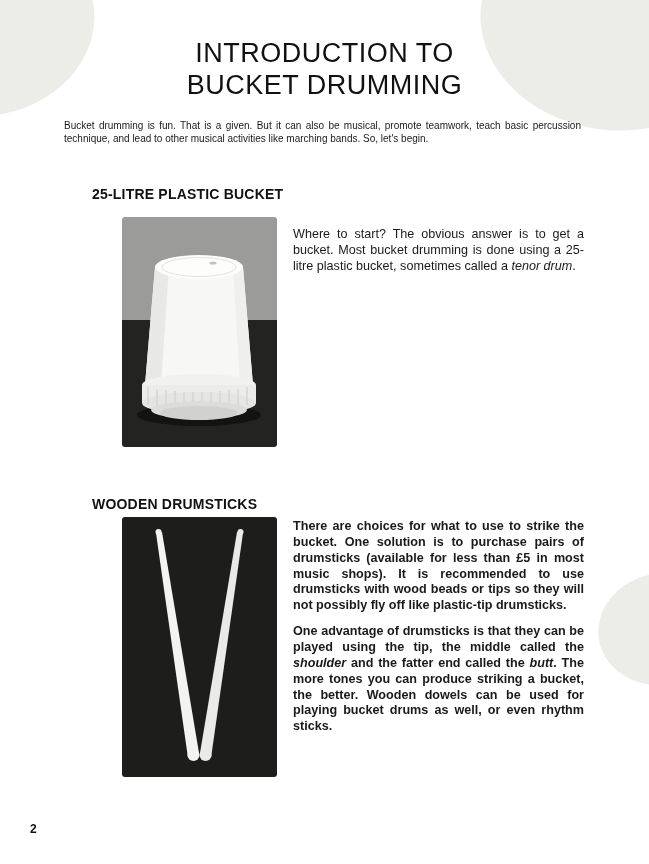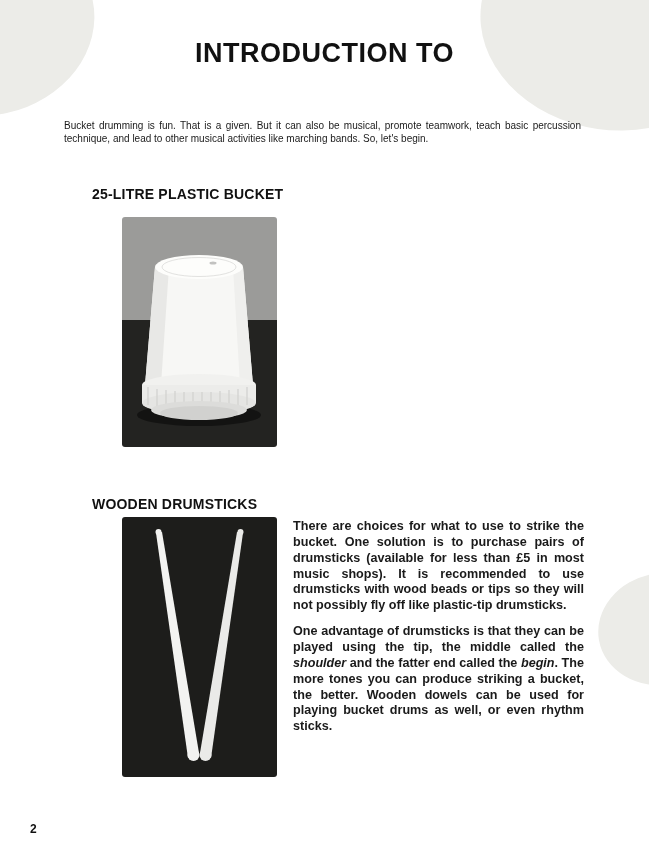--- a/index.html
+++ b/index.html
@@ -7,21 +7,21 @@
     width:649px;height:864px;background:#ffffff;position:relative;overflow:hidden;
     font-family:"Liberation Sans", sans-serif;color:#1a1a1a;
   }
   .blob{position:absolute;background:#ecece8;border-radius:50%;}
   .blob-tl{left:-120px;top:-70px;width:215px;height:185px;transform:rotate(-12deg);}
   .blob-tr{left:480px;top:-85px;width:265px;height:215px;transform:rotate(8deg);}
   .blob-right{left:598px;top:573px;width:130px;height:112px;transform:rotate(-10deg);}
 
   .title{
     position:absolute;left:0;top:38px;width:649px;margin:0;
-    text-align:center;font-size:27px;line-height:1.18;font-weight:bold;
+    text-align:center;font-size:27px;line-height:1.18;font-weight:normal;
     letter-spacing:.5px;color:#111;
   }
   .intro{
     position:absolute;left:64px;top:120px;width:517px;margin:0;
     font-size:10px;line-height:1.26;text-align:justify;
   }
   .sec-heading{
     position:absolute;margin:0;font-size:14px;font-weight:bold;
     letter-spacing:.2px;color:#111;
   }
@@ -44,21 +44,21 @@
 </style>
 </head>
 <body>
 
 <div>
 
   <div class="blob blob-tl"></div>
   <div class="blob blob-tr"></div>
   <div class="blob blob-right"></div>
 
-  <h1 class="title"><span>INTRODUCTION TO</span><br></h1>
+  <h1 class="title"><span>INTRODUCTION TO</span><br><span>BUCKET DRUMMING</span></h1>
 
   <p class="intro">Bucket drumming is fun. That is a given. But it can also be musical, promote teamwork, teach basic percussion technique, and lead to other musical activities like marching bands. So, let's begin.</p>
 
   <h2 class="sec-heading h-bucket">25-LITRE PLASTIC BUCKET</h2>
 
   <div class="img-box bucket-box">
     <svg width="155" height="230" viewBox="0 0 155 230">
       <rect x="0" y="0" width="155" height="103" fill="#9b9b99"></rect>
       <rect x="0" y="103" width="155" height="127" fill="#232321"></rect>
       <ellipse cx="77" cy="198" rx="62" ry="11" fill="#000000" opacity="0.45"></ellipse>
@@ -87,38 +87,39 @@
           <line x1="107" y1="173" x2="107" y2="191"></line>
         <line x1="116" y1="172" x2="116" y2="190"></line>
           <line x1="125" y1="170" x2="125" y2="188"></line>
       </g>
       <ellipse cx="77" cy="193" rx="48" ry="9" fill="#dcdcda"></ellipse>
       <ellipse cx="77" cy="196" rx="39" ry="7" fill="#d1d1cf"></ellipse>
     </svg>
   </div>
 
   <div class="col col-bucket">
+    <p><span>Where to start? The obvious answer is to get a bucket. Most bucket drumming is done using a 25-litre plastic bucket, sometimes called a </span><i>tenor drum</i><span>.</span></p>
   </div>
 
   <h2 class="sec-heading h-sticks">WOODEN DRUMSTICKS</h2>
 
   <div class="img-box sticks-box">
     <svg width="155" height="260" viewBox="0 0 155 260">
       <rect x="0" y="0" width="155" height="260" fill="#1d1d1b"></rect>
 
       <circle cx="36.5" cy="15" r="3" fill="#f3f3f1"></circle>
       <polygon points="34,16 40,15 77,236 66,241" fill="#f3f3f1"></polygon>
       <circle cx="71.5" cy="238" r="6" fill="#f3f3f1"></circle>
 
       <circle cx="118.5" cy="15" r="3" fill="#eaeae8"></circle>
       <polygon points="121,16 115,15 78,236 89,241" fill="#eaeae8"></polygon>
       <circle cx="83.5" cy="238" r="6" fill="#eaeae8"></circle>
     </svg>
   </div>
 
   <div class="col col-sticks">
     <p>There are choices for what to use to strike the bucket. One solution is to purchase pairs of drumsticks (available for less than £5 in most music shops). It is recommended to use drumsticks with wood beads or tips so they will not possibly fly off like plastic-tip drumsticks.</p>
-    <p><span>One advantage of drumsticks is that they can be played using the tip, the middle called the </span><i>shoulder</i><span> and the fatter end called the </span><i>begin</i><span>. The more tones you can produce striking a bucket, the better. Wooden dowels can be used for playing bucket drums as well, or even rhythm sticks.</span></p>
+    <p><span>One advantage of drumsticks is that they can be played using the tip, the middle called the </span><i>shoulder</i><span> and the fatter end called the </span><i>butt</i><span>. The more tones you can produce striking a bucket, the better. Wooden dowels can be used for playing bucket drums as well, or even rhythm sticks.</span></p>
   </div>
 
   <div class="page-number">2</div>
 
 </div>
 
 </body></html>

